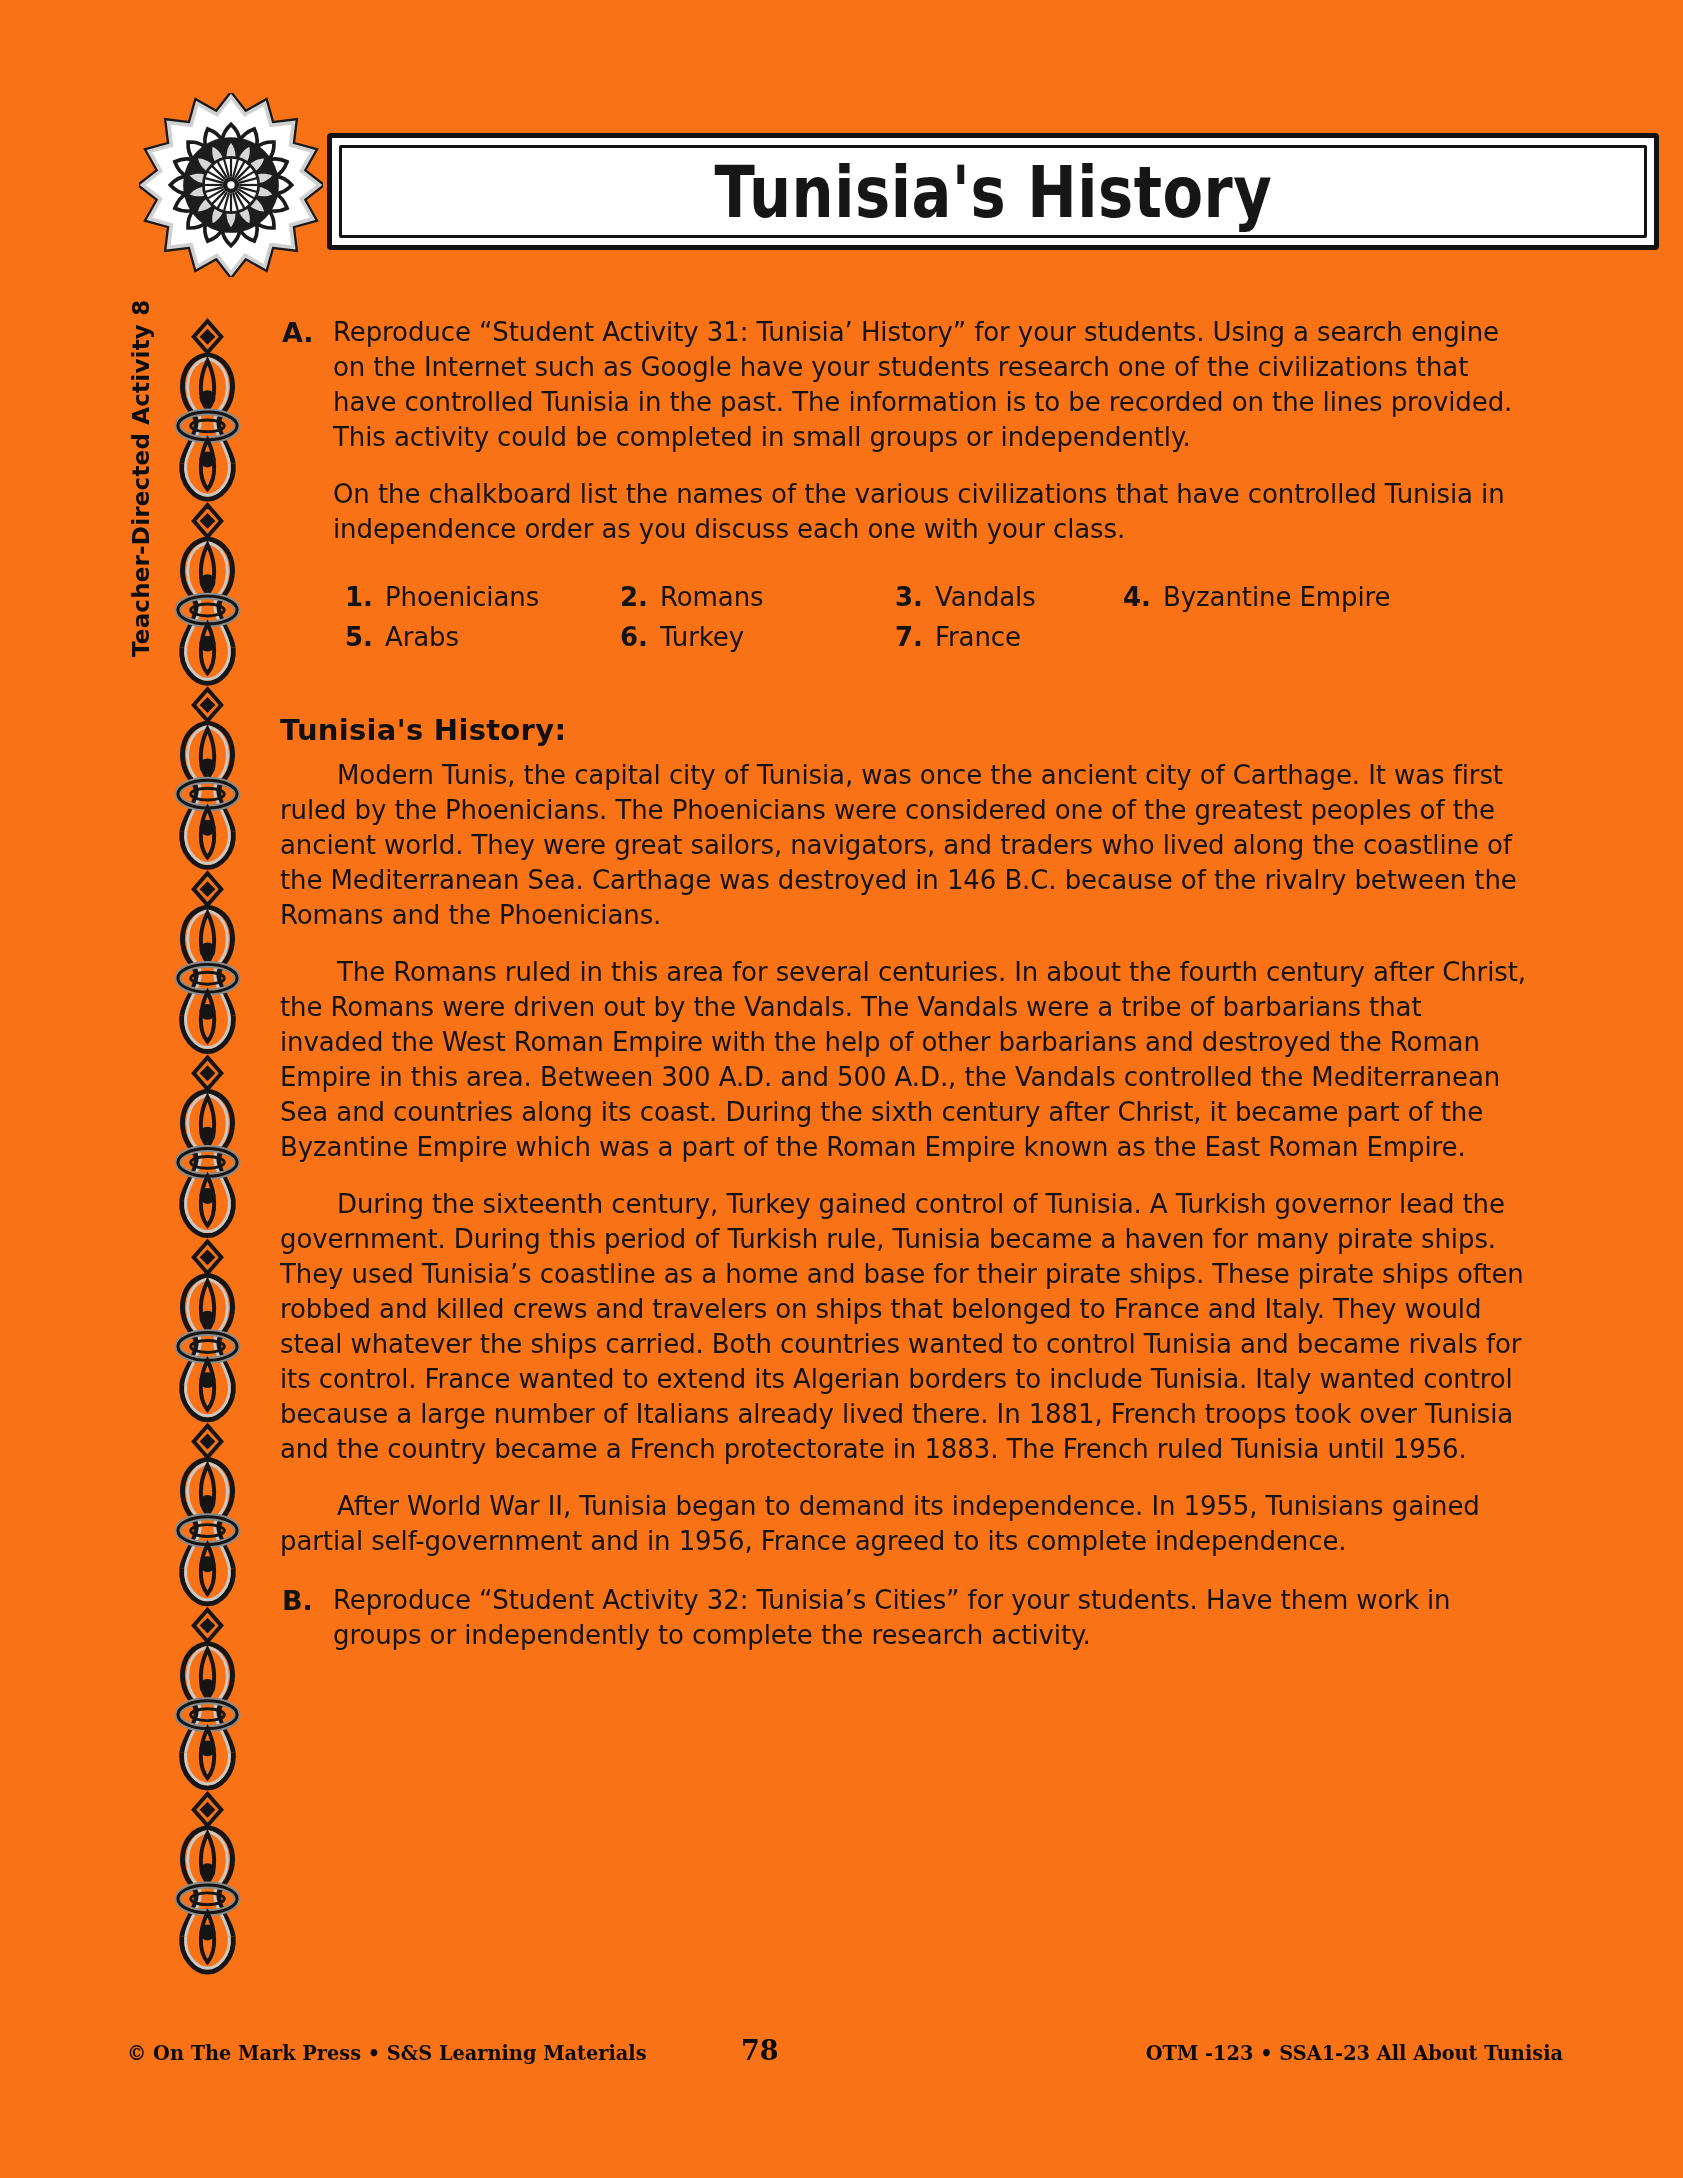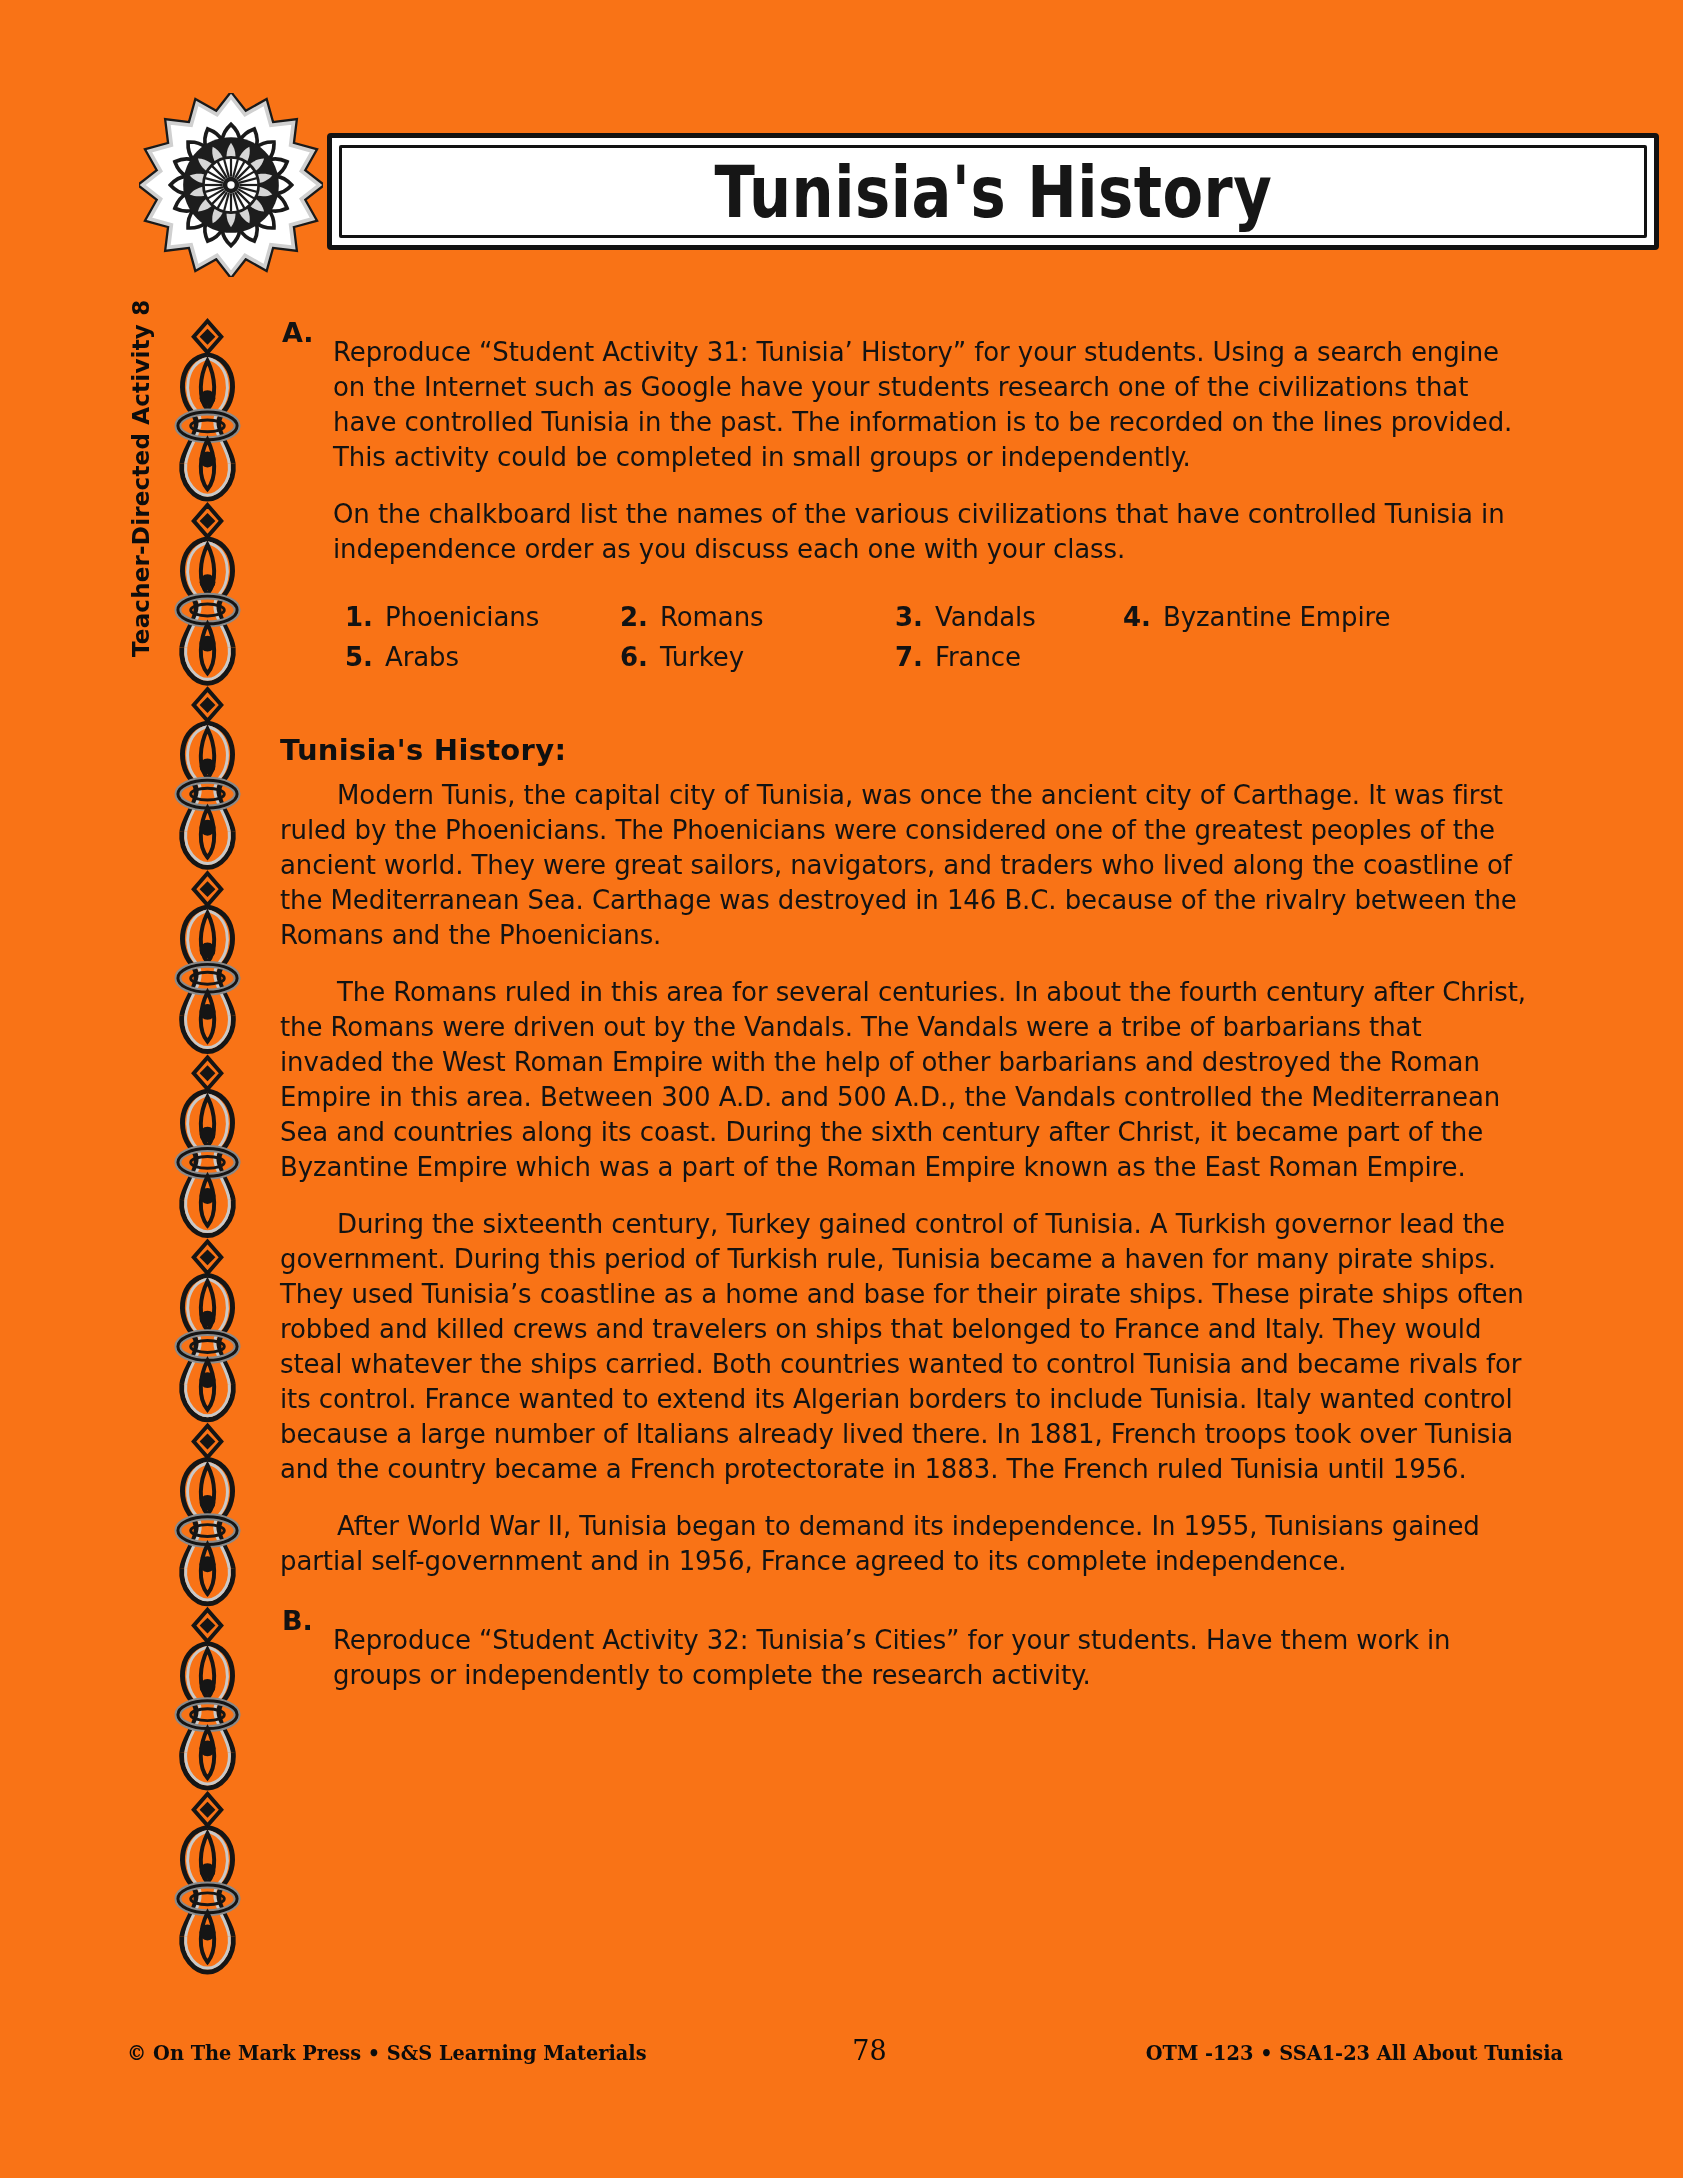--- a/index.html
+++ b/index.html
@@ -127,21 +127,20 @@
   }
   .item-letter {
     flex: 0 0 53px;
     font-weight: 700;
     font-size: 27px;
     line-height: 35px;
     padding-left: 2px;
   }
   .item-body {
     flex: 1 1 auto;
-    margin-top: 20px;
   }
   .item-body p {
     margin: 0 0 22px 0;
   }
 
   
   #civ-list {
     margin: 8px 0 0 65px;
     width: 1109px;
   }
@@ -192,21 +191,21 @@
     top: 2035px;
     width: 1436px;
     display: flex;
     align-items: baseline;
     font-family: "DejaVu Serif", serif;
     font-weight: 700;
     font-size: 21px;
     color: #0c0c0c;
   }
   #footer-left { flex: 0 0 614px; transform: scaleX(0.92); transform-origin: left center; }
-  #footer-center { flex: 0 0 257px; text-align: center; font-size: 27px; font-weight: 400; }
+  #footer-center { flex: 0 0 257px; text-align: left; font-size: 27px; font-weight: 700; }
   #footer-right { flex: 1 1 auto; text-align: right; transform: scaleX(0.92); transform-origin: right center; }
 </style>
 </head>
 <body>
 
 <div id="page">
 
   <div id="header">
 
     <div id="title-banner">

